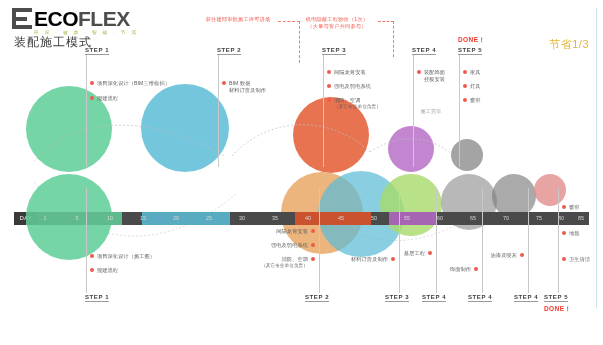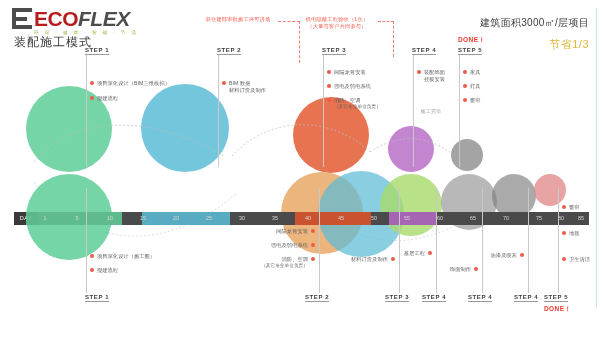--- a/index.html
+++ b/index.html
@@ -15,22 +15,22 @@
   
   .logo{position:absolute;left:12px;top:8px;display:flex;align-items:flex-start;}
   .logo-mark{width:20px;height:21px;position:relative;margin-right:2px;}
   .logo-mark .bar{position:absolute;background:#4d4d4d;}
   .logo-mark .b1{left:0;top:0;width:4px;height:21px;}
   .logo-mark .b2{left:4px;top:0;width:16px;height:4px;}
   .logo-mark .b3{left:4px;top:8.5px;width:11px;height:4px;}
   .logo-mark .b4{left:4px;top:17px;width:16px;height:4px;}
   .logo-text{position:relative;}
   .logo-word{font-size:21px;font-weight:bold;letter-spacing:-0.5px;line-height:21px;}
-  .logo-word .g{color:#b91c1c;margin-top:26px;}
-  .logo-word .d{color:#4d4d4d;font-style:italic;}
+  .logo-word .g{color:#000000;margin-top:26px;}
+  .logo-word .d{color:#4d4d4d;}
   .logo-sub{font-size:4.6px;color:#a2ab36;letter-spacing:2.4px;margin-top:1px;}
 
   
   .mode-top{position:absolute;left:14px;top:34px;font-size:12px;color:#3b3b3b;letter-spacing:1px;}
   .mode-bottom{position:absolute;left:14px;top:314px;font-size:10px;color:#5a5a5a;letter-spacing:1px;}
 
   .area-note{position:absolute;right:14px;top:16px;font-size:10px;color:#3b3b3b;letter-spacing:.3px;}
   .gq-box{position:absolute;right:14px;top:36px;text-align:right;}
   .gq-title{font-size:23px;font-weight:bold;color:#2f2f2f;letter-spacing:2px;line-height:25px;}
   .gq-sub{font-size:11px;color:#e0b83c;letter-spacing:.5px;margin-top:1px;}
@@ -80,21 +80,20 @@
       <span class="bar b3"></span>
         <span class="bar b4"></span>
     </div>
     <div class="logo-text">
       <div class="logo-word"><span class="g">ECO</span><span class="d">FLEX</span></div>
       <div class="logo-sub">环 保 · 健 康 · 智 能 · 节 流</div>
     </div>
   </div>
 
   <div class="mode-top">装配施工模式</div>
-  <div class="area-note">建筑面积3000㎡/层项目</div>
   <div class="gq-box">
     <div class="gq-sub">节省1/3</div>
   </div>
   <div class="right-rule"></div>
 
   <div class="callout" style="left:196px;top:16px;width:84px;">
     <span>获住建部审批施工许可进场</span>
   </div>
   <div class="dashline-h" style="left:278px;top:21px;width:22px;"></div>
   <div class="dashline" style="left:299px;top:21px;height:42px;"></div>

